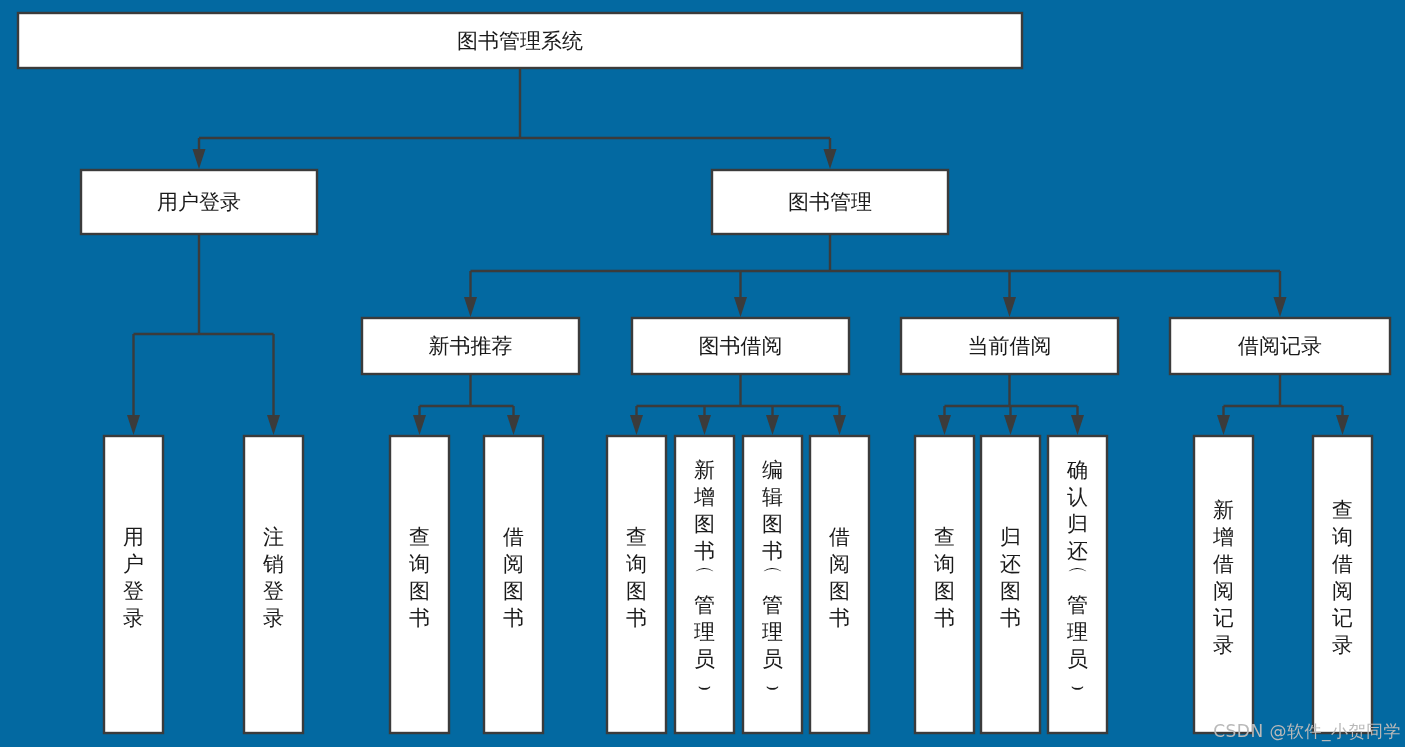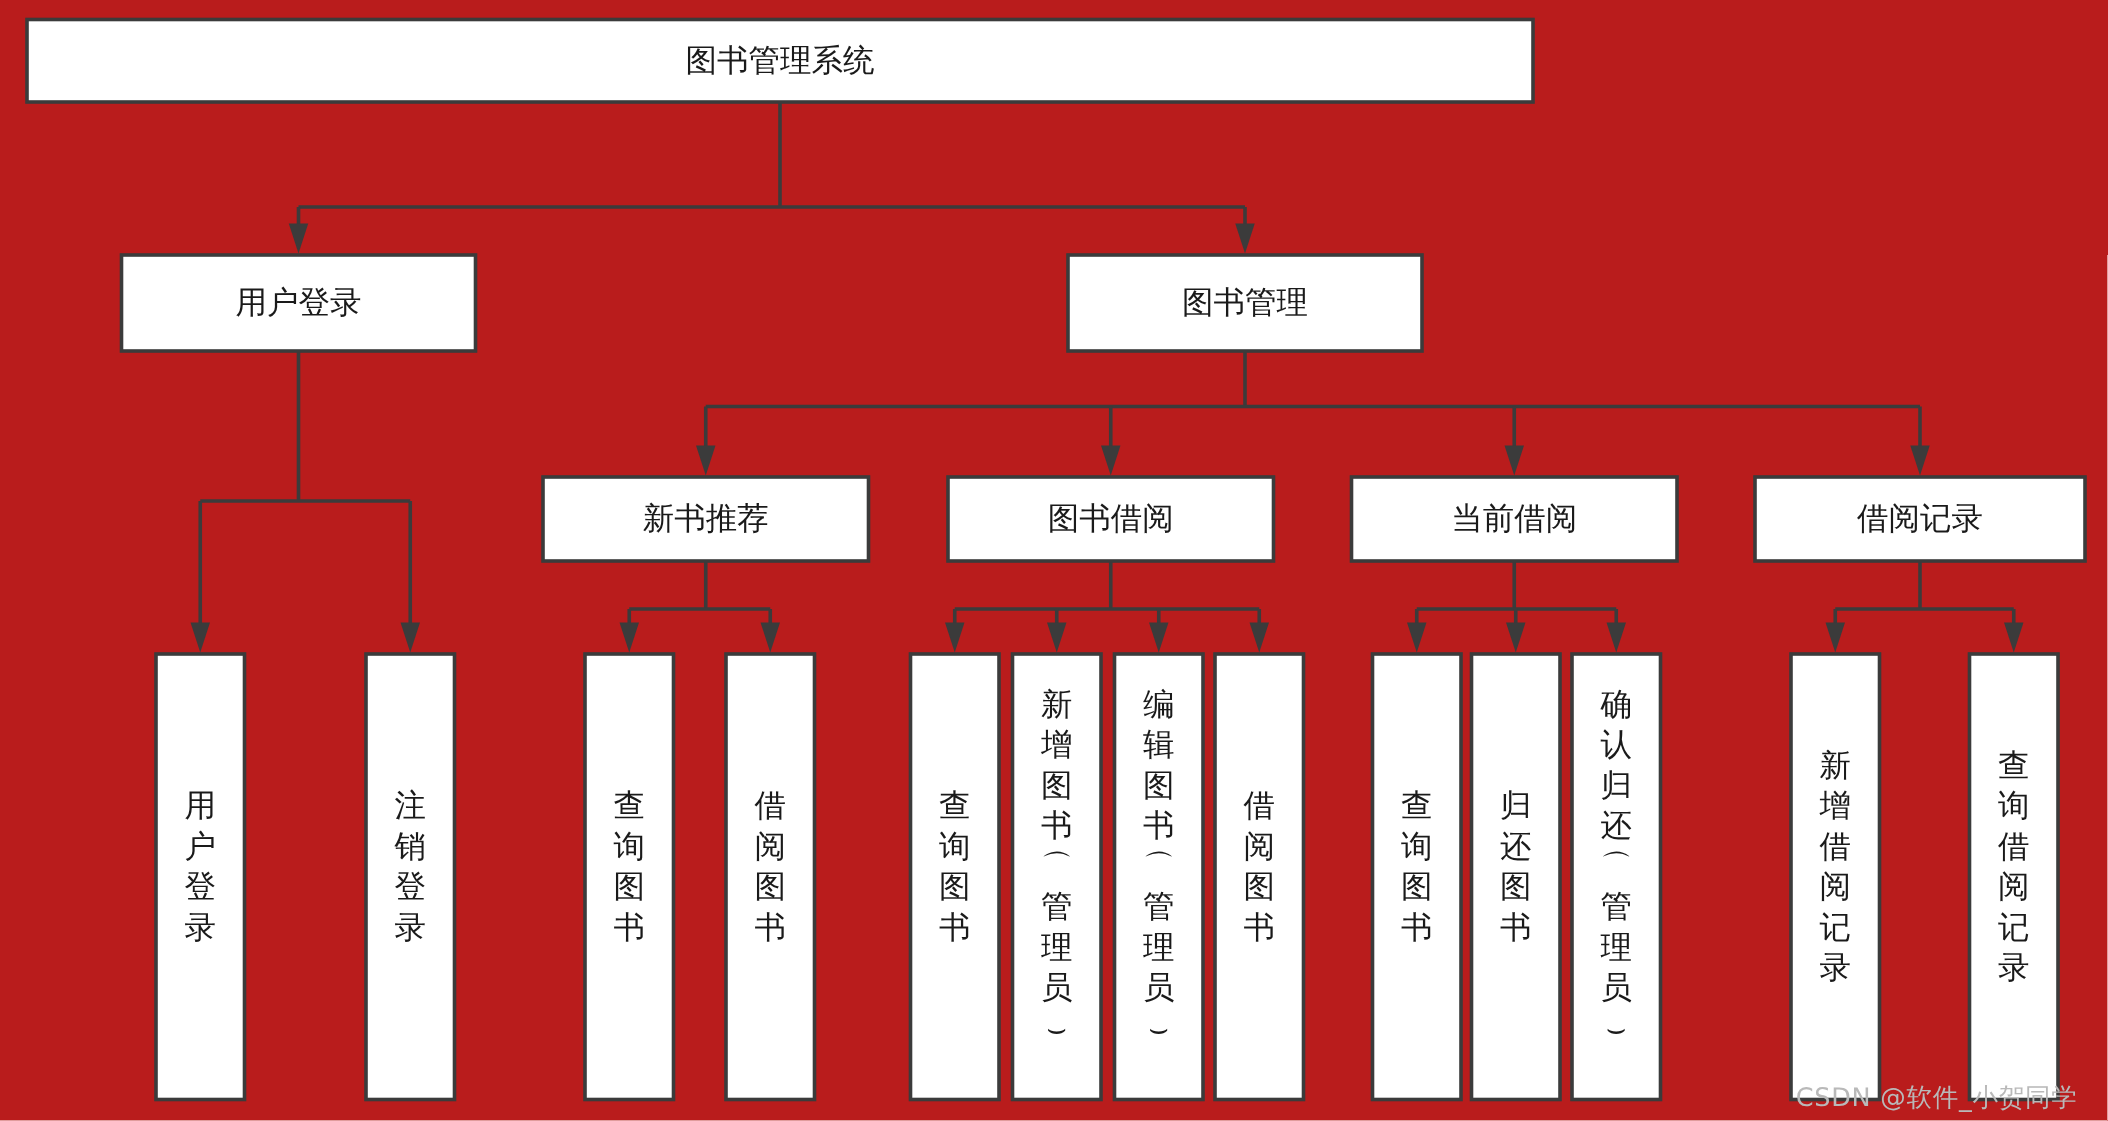--- a/index.html
+++ b/index.html
@@ -8,21 +8,21 @@
     padding: 0;
     background: #ffffff;
   }
   body {
     font-family: "DejaVu Sans", "Liberation Sans", sans-serif;
   }
   #diagram-root {
     position: relative;
     width: 1405px;
     height: 747px;
-    background: #b91c1c;
+    background: #0369a1;
     overflow: hidden;
   }
   svg.canvas {
     position: absolute;
     left: 0;
     top: 0;
     width: 1405px;
     height: 747px;
     display: block;
   }
@@ -51,21 +51,21 @@
   }
   .node-label-vertical {
     fill: #1a1a1a;
     font-family: "DejaVu Sans", "Liberation Sans", sans-serif;
     font-size: 21px;
     text-anchor: middle;
     white-space: pre;
   }
   .watermark {
     position: absolute;
-    right: 20px;
+    right: 4px;
     bottom: 4px;
     font-family: "DejaVu Sans", "Liberation Sans", sans-serif;
     font-size: 17px;
     color: #b9b9b9;
     letter-spacing: 0.5px;
     user-select: none;
     pointer-events: none;
   }
 </style>
 </head>

